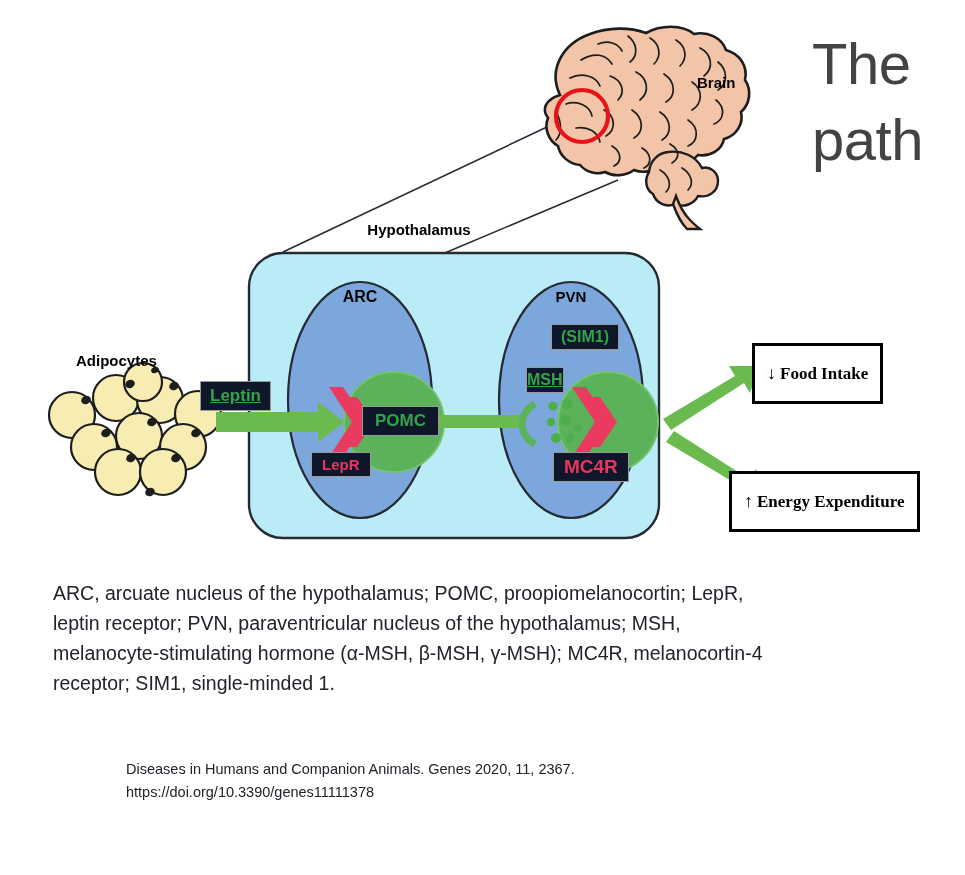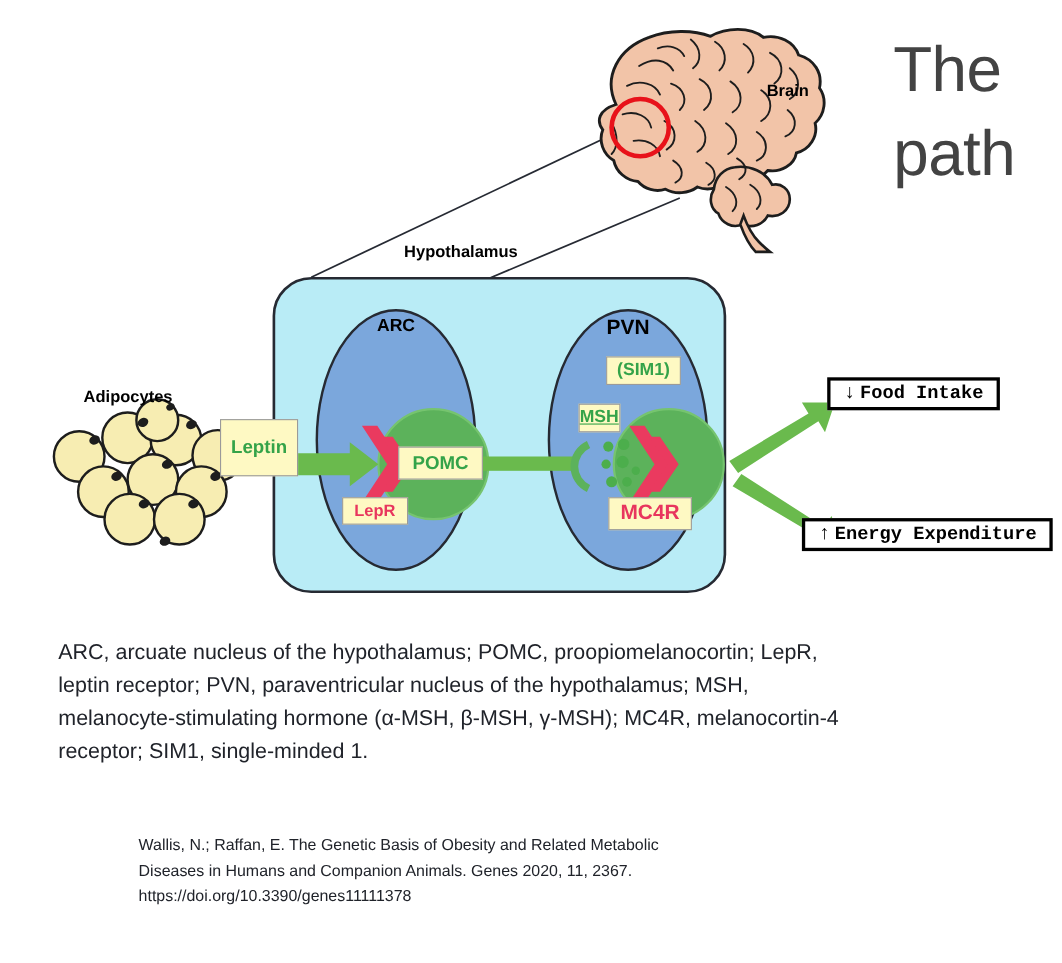--- a/index.html
+++ b/index.html
@@ -44,55 +44,55 @@
   .dlabel {
     position: absolute;
     font-family: "Liberation Sans", sans-serif;
     font-weight: bold;
     color: #000000;
     white-space: nowrap;
   }
   #label-brain      { left: 664px; top: 74px;  font-size: 15px; margin-left: 33px; }
   #label-hypo       { left: 419px; top: 221px; font-size: 15px; transform: translateX(-50%); }
   #label-arc        { left: 360px; top: 288px; font-size: 16px; transform: translateX(-50%); }
-  #label-pvn        { left: 571px; top: 288px; font-size: 19px; transform: translateX(-50%); }
+  #label-pvn        { left: 571px; top: 288px; font-size: 15px; transform: translateX(-50%); }
   #label-adipocytes { left: 76px;  top: 352px; font-size: 15px; }
 
   
   .chip {
     position: absolute;
-    background: #fef9c3;
+    background: #0f172a;
     border: 1px solid #9a9a9a;
     font-family: "Liberation Sans", sans-serif;
     font-weight: bold;
     white-space: nowrap;
     text-align: center;
     box-sizing: border-box;
   }
   .chip.green { color: #34a349; }
   .chip.red   { color: #e8365e; }
 
-  #chip-leptin { left: 200px; top: 381px; font-size: 17px; padding: 15px 9px; }
+  #chip-leptin { left: 200px; top: 381px; font-size: 17px; padding: 4px 9px; text-decoration: underline; }
   #chip-pomc   { left: 362px; top: 406px; font-size: 17px; padding: 4px 12px; }
   #chip-lepr   { left: 311px; top: 452px; font-size: 15px; padding: 3px 10px; }
   #chip-sim1   { left: 551px; top: 324px; font-size: 16px; padding: 3px 9px; }
   #chip-msh    { left: 526px; top: 367px; font-size: 16px; padding: 3px 0; text-decoration: underline; }
   #chip-mc4r   { left: 553px; top: 452px; font-size: 19px; padding: 3px 10px; }
 
   
   .outcome {
     position: absolute;
     background: #ffffff;
     border: 3px solid #000000;
-    font-family: Liberation Mono, monospace;
+    font-family: Liberation Serif, serif;
     font-weight: bold;
     font-size: 17px;
     color: #000000;
     white-space: nowrap;
-    padding: 2px 12px;
+    padding: 17px 12px;
     box-sizing: border-box;
   }
   #outcome-food   { left: 752px; top: 343px; }
   #outcome-energy { left: 729px; top: 471px; }
   .outcome .arrowglyph { font-size: 18px; margin-right: 4px; }
 
   
   #caption {
     position: absolute;
     left: 53px;
@@ -263,16 +263,15 @@
   <div class="chip red" id="chip-mc4r">MC4R</div>
 
   <div class="outcome" id="outcome-food"><span class="arrowglyph">↓</span><span>Food Intake</span></div>
 
   <div class="outcome" id="outcome-energy"><span class="arrowglyph">↑</span><span>Energy Expenditure</span></div>
 </div>
 
 <div id="caption">ARC, arcuate nucleus of the hypothalamus; POMC, proopiomelanocortin; LepR, leptin receptor; PVN, paraventricular nucleus of the hypothalamus; MSH, melanocyte-stimulating hormone (α-MSH, β-MSH, γ-MSH); MC4R, melanocortin-4 receptor; SIM1, single-minded 1.</div>
 
 <div id="citation">
-  <div>Wallis, N.; Raffan, E. The Genetic Basis of Obesity and Related Metabolic</div>
   <div>Diseases in Humans and Companion Animals. Genes 2020, 11, 2367.</div>
   <div>https://doi.org/10.3390/genes11111378</div>
 </div>
 
 </body></html>

